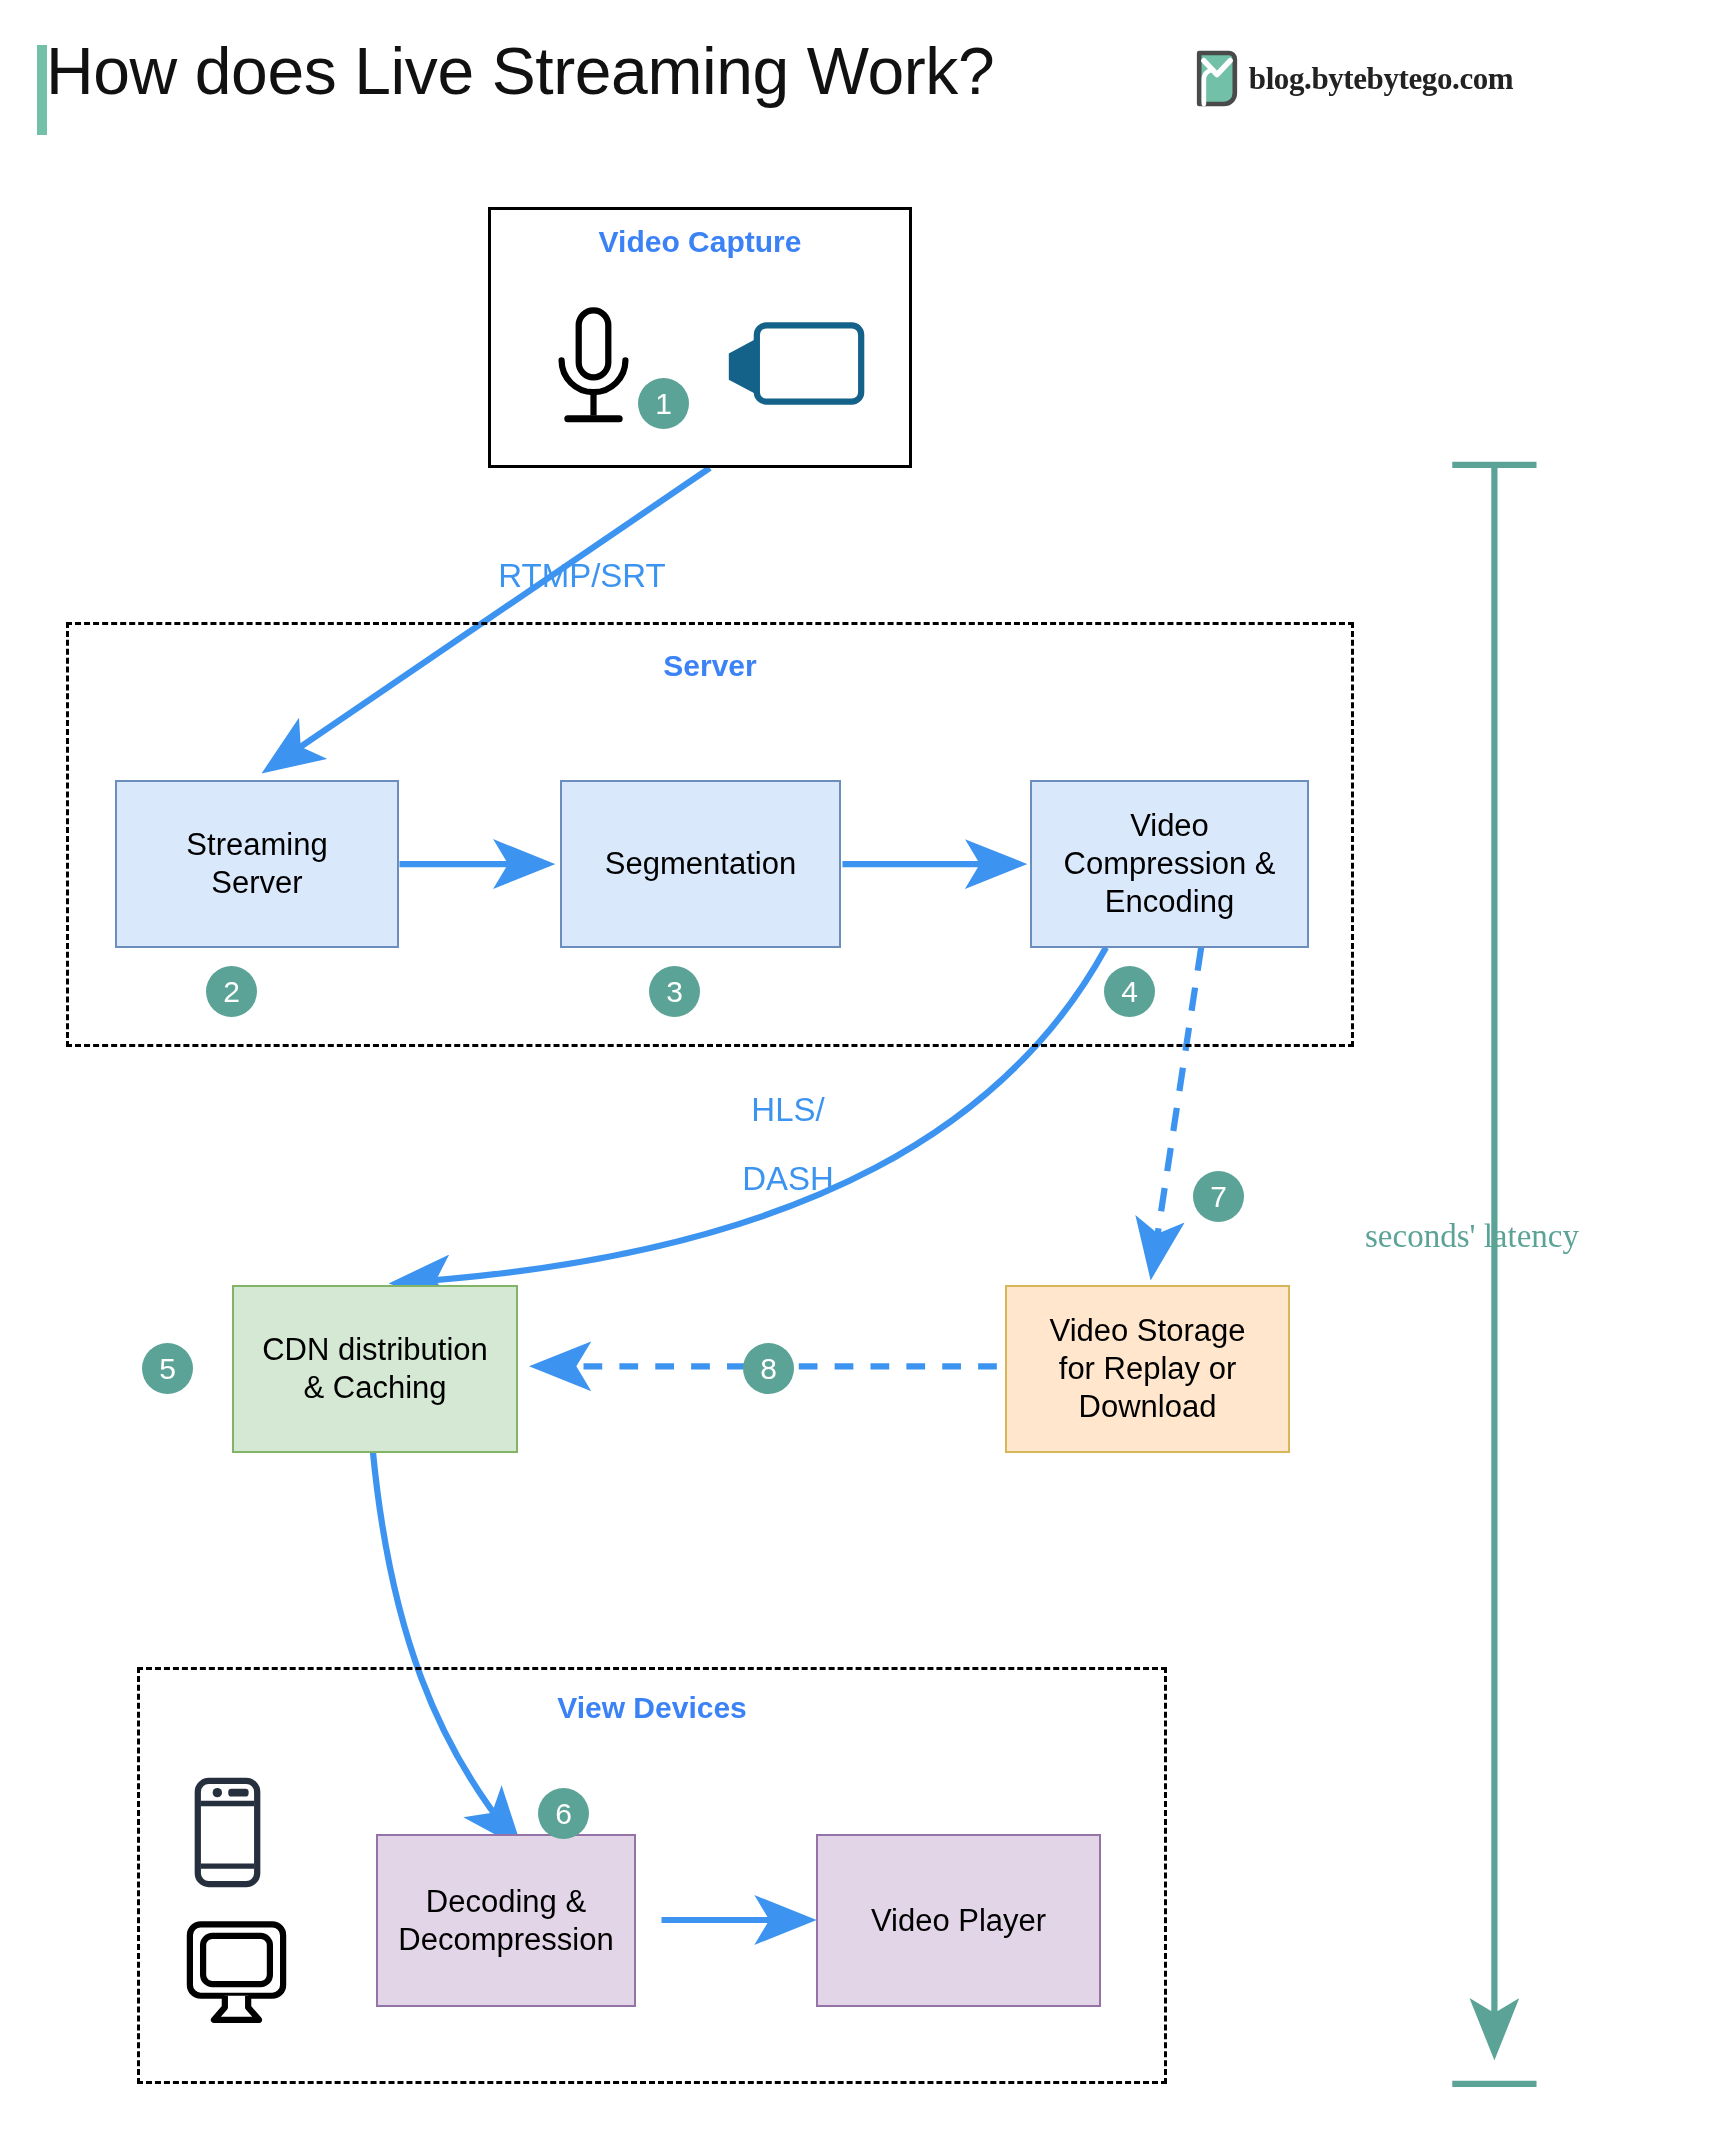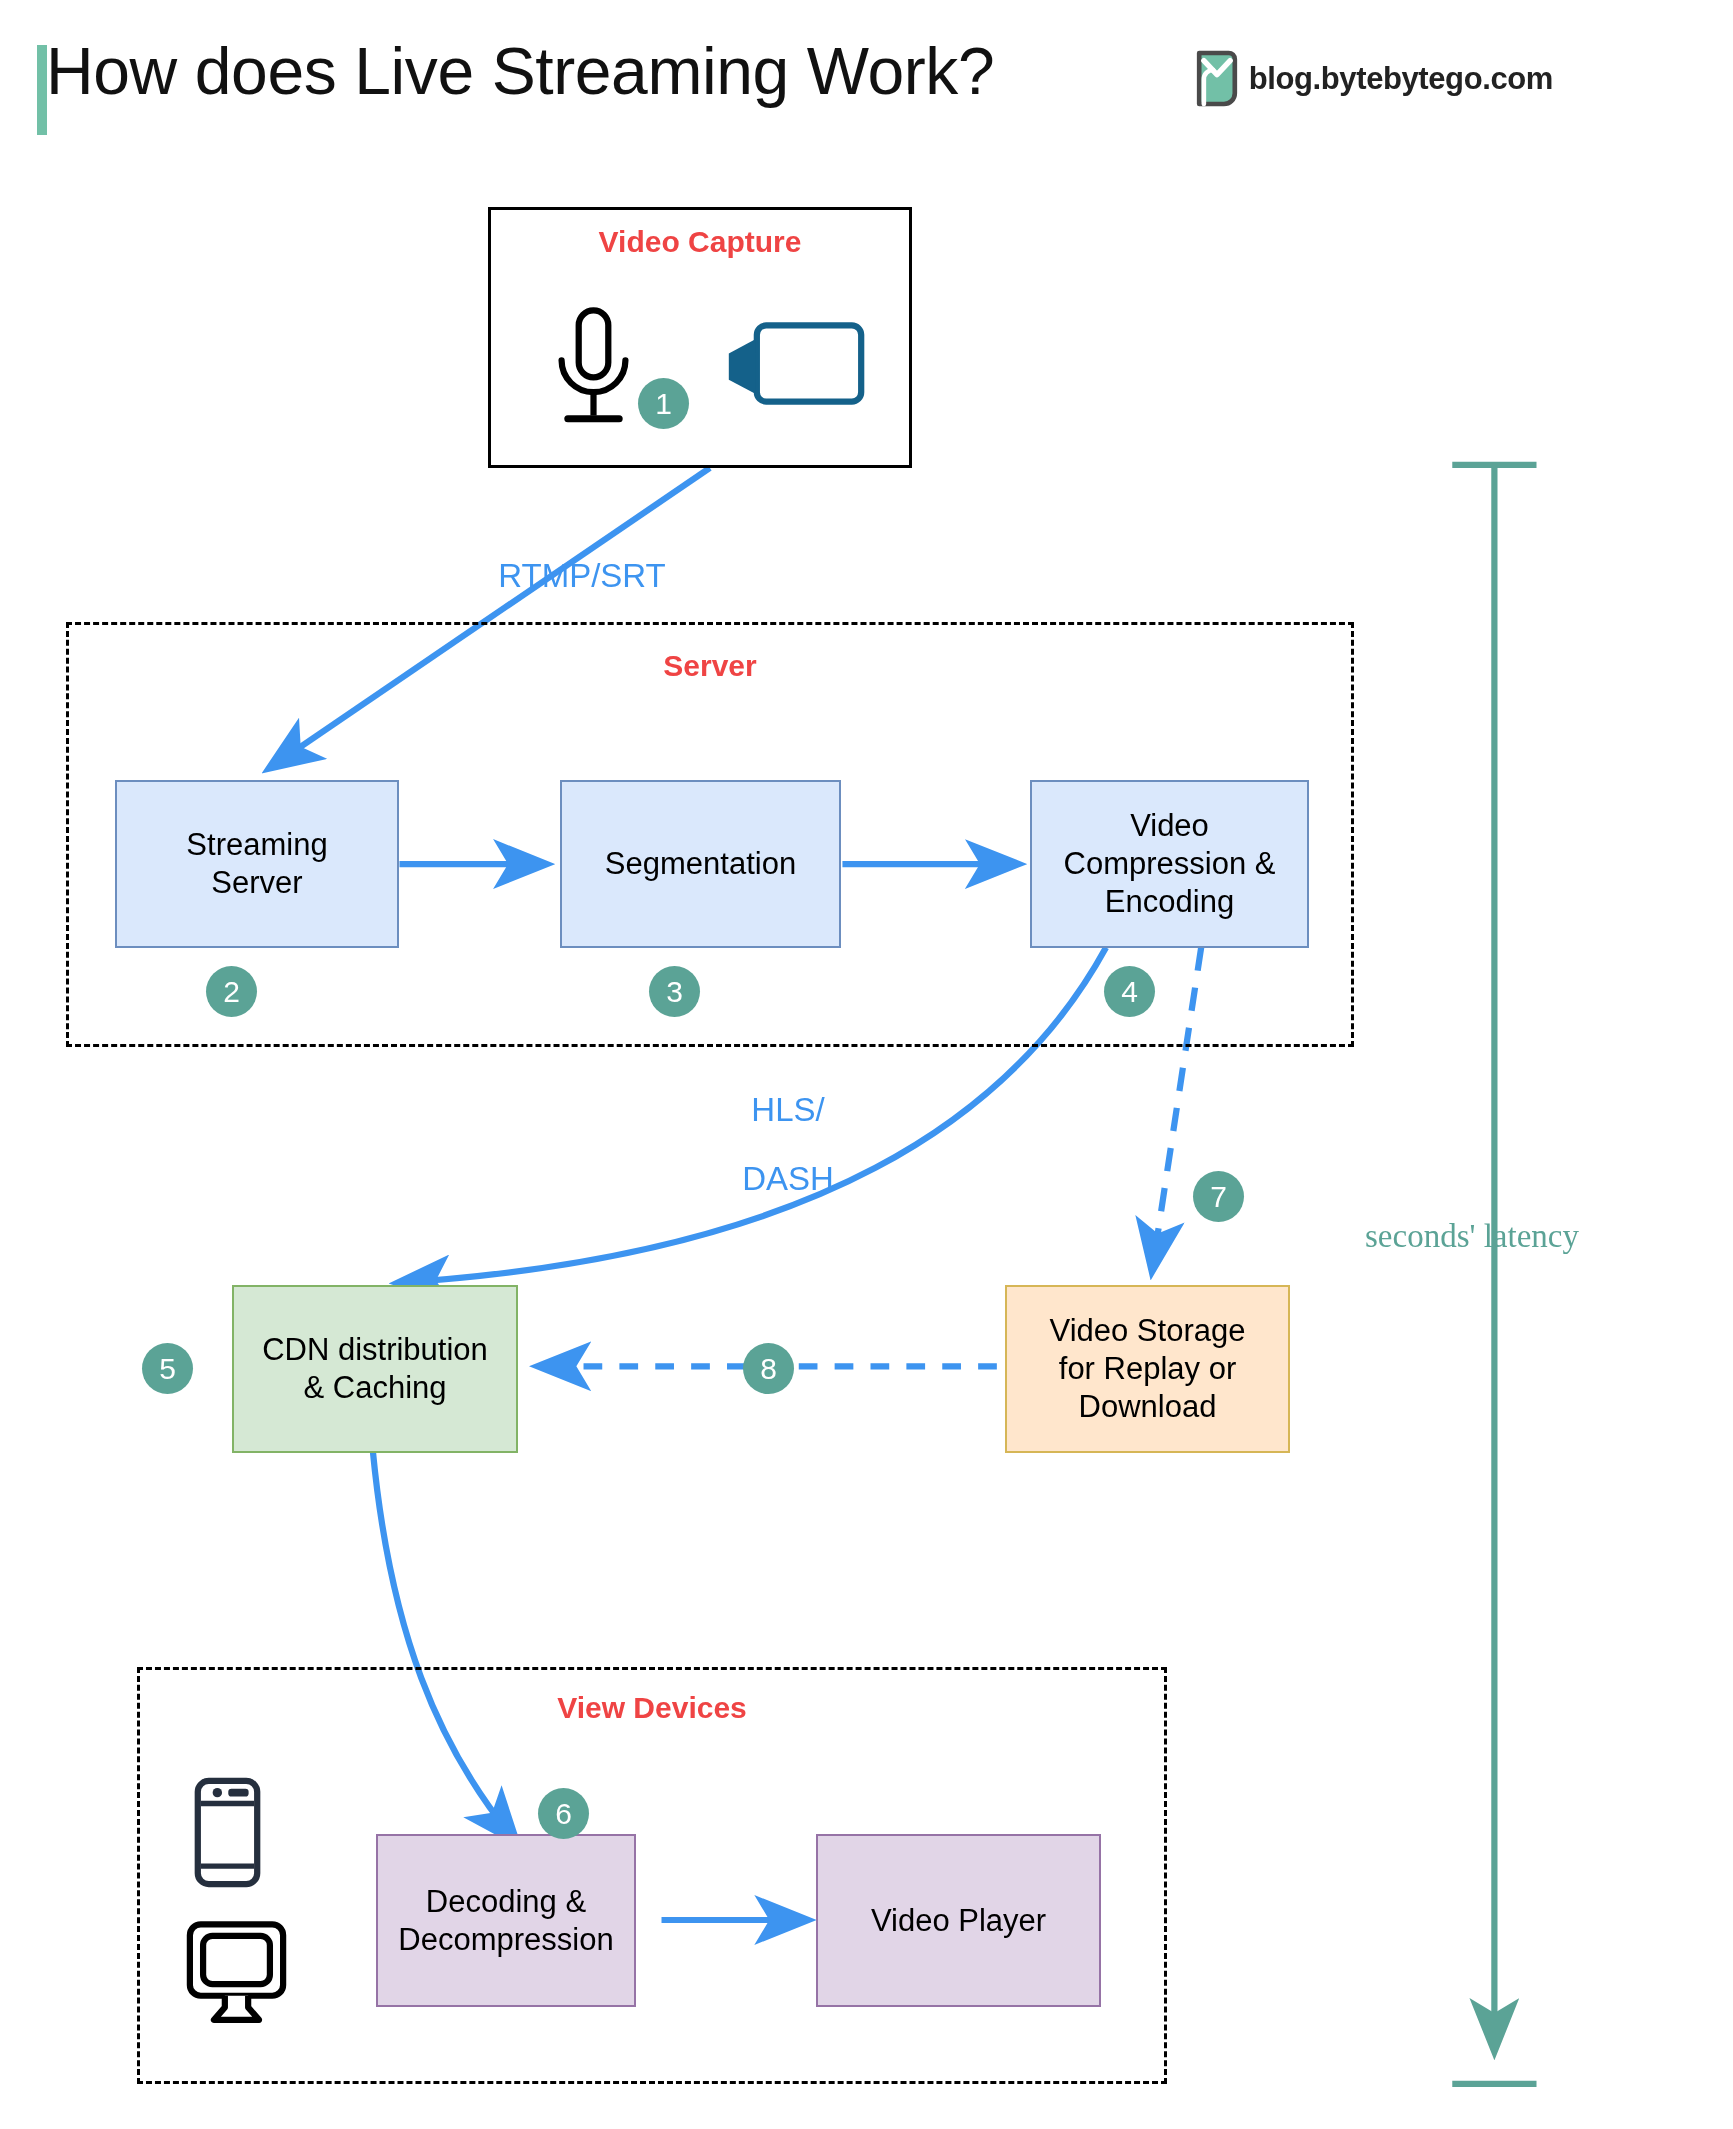--- a/index.html
+++ b/index.html
@@ -55,21 +55,21 @@
     left: 1193px; top: 48px;
     display: flex;
     align-items: center;
     gap: 7.8px;
   }
   .brand-logo { width: 48px; height: 61px; display:block; }
   .brand-text {
     font-size: 31px;
     font-weight: 700;
     color: #222222;
-    font-family: Liberation Sans, sans-serif;
+    font-family: Liberation Serif, serif;
     letter-spacing: -0.4px;
     white-space: nowrap;
   }
 
   
   .node {
     position: absolute;
     box-sizing: border-box;
     display: flex;
     align-items: center;
@@ -96,21 +96,21 @@
   .group-dashed {
     position: absolute;
     box-sizing: border-box;
     border: 3.1px dashed #000000;
     background: transparent;
   }
   .group-label {
     position: absolute;
     font-size: 30px;
     font-weight: 700;
-    color: #ef4444;
+    color: #3b82f6;
     white-space: nowrap;
     font-family: "Liberation Sans", sans-serif;
     text-align: center;
   }
 
   
   .badge {
     position: absolute;
     width: 51px; height: 51px;
     border-radius: 50%;

